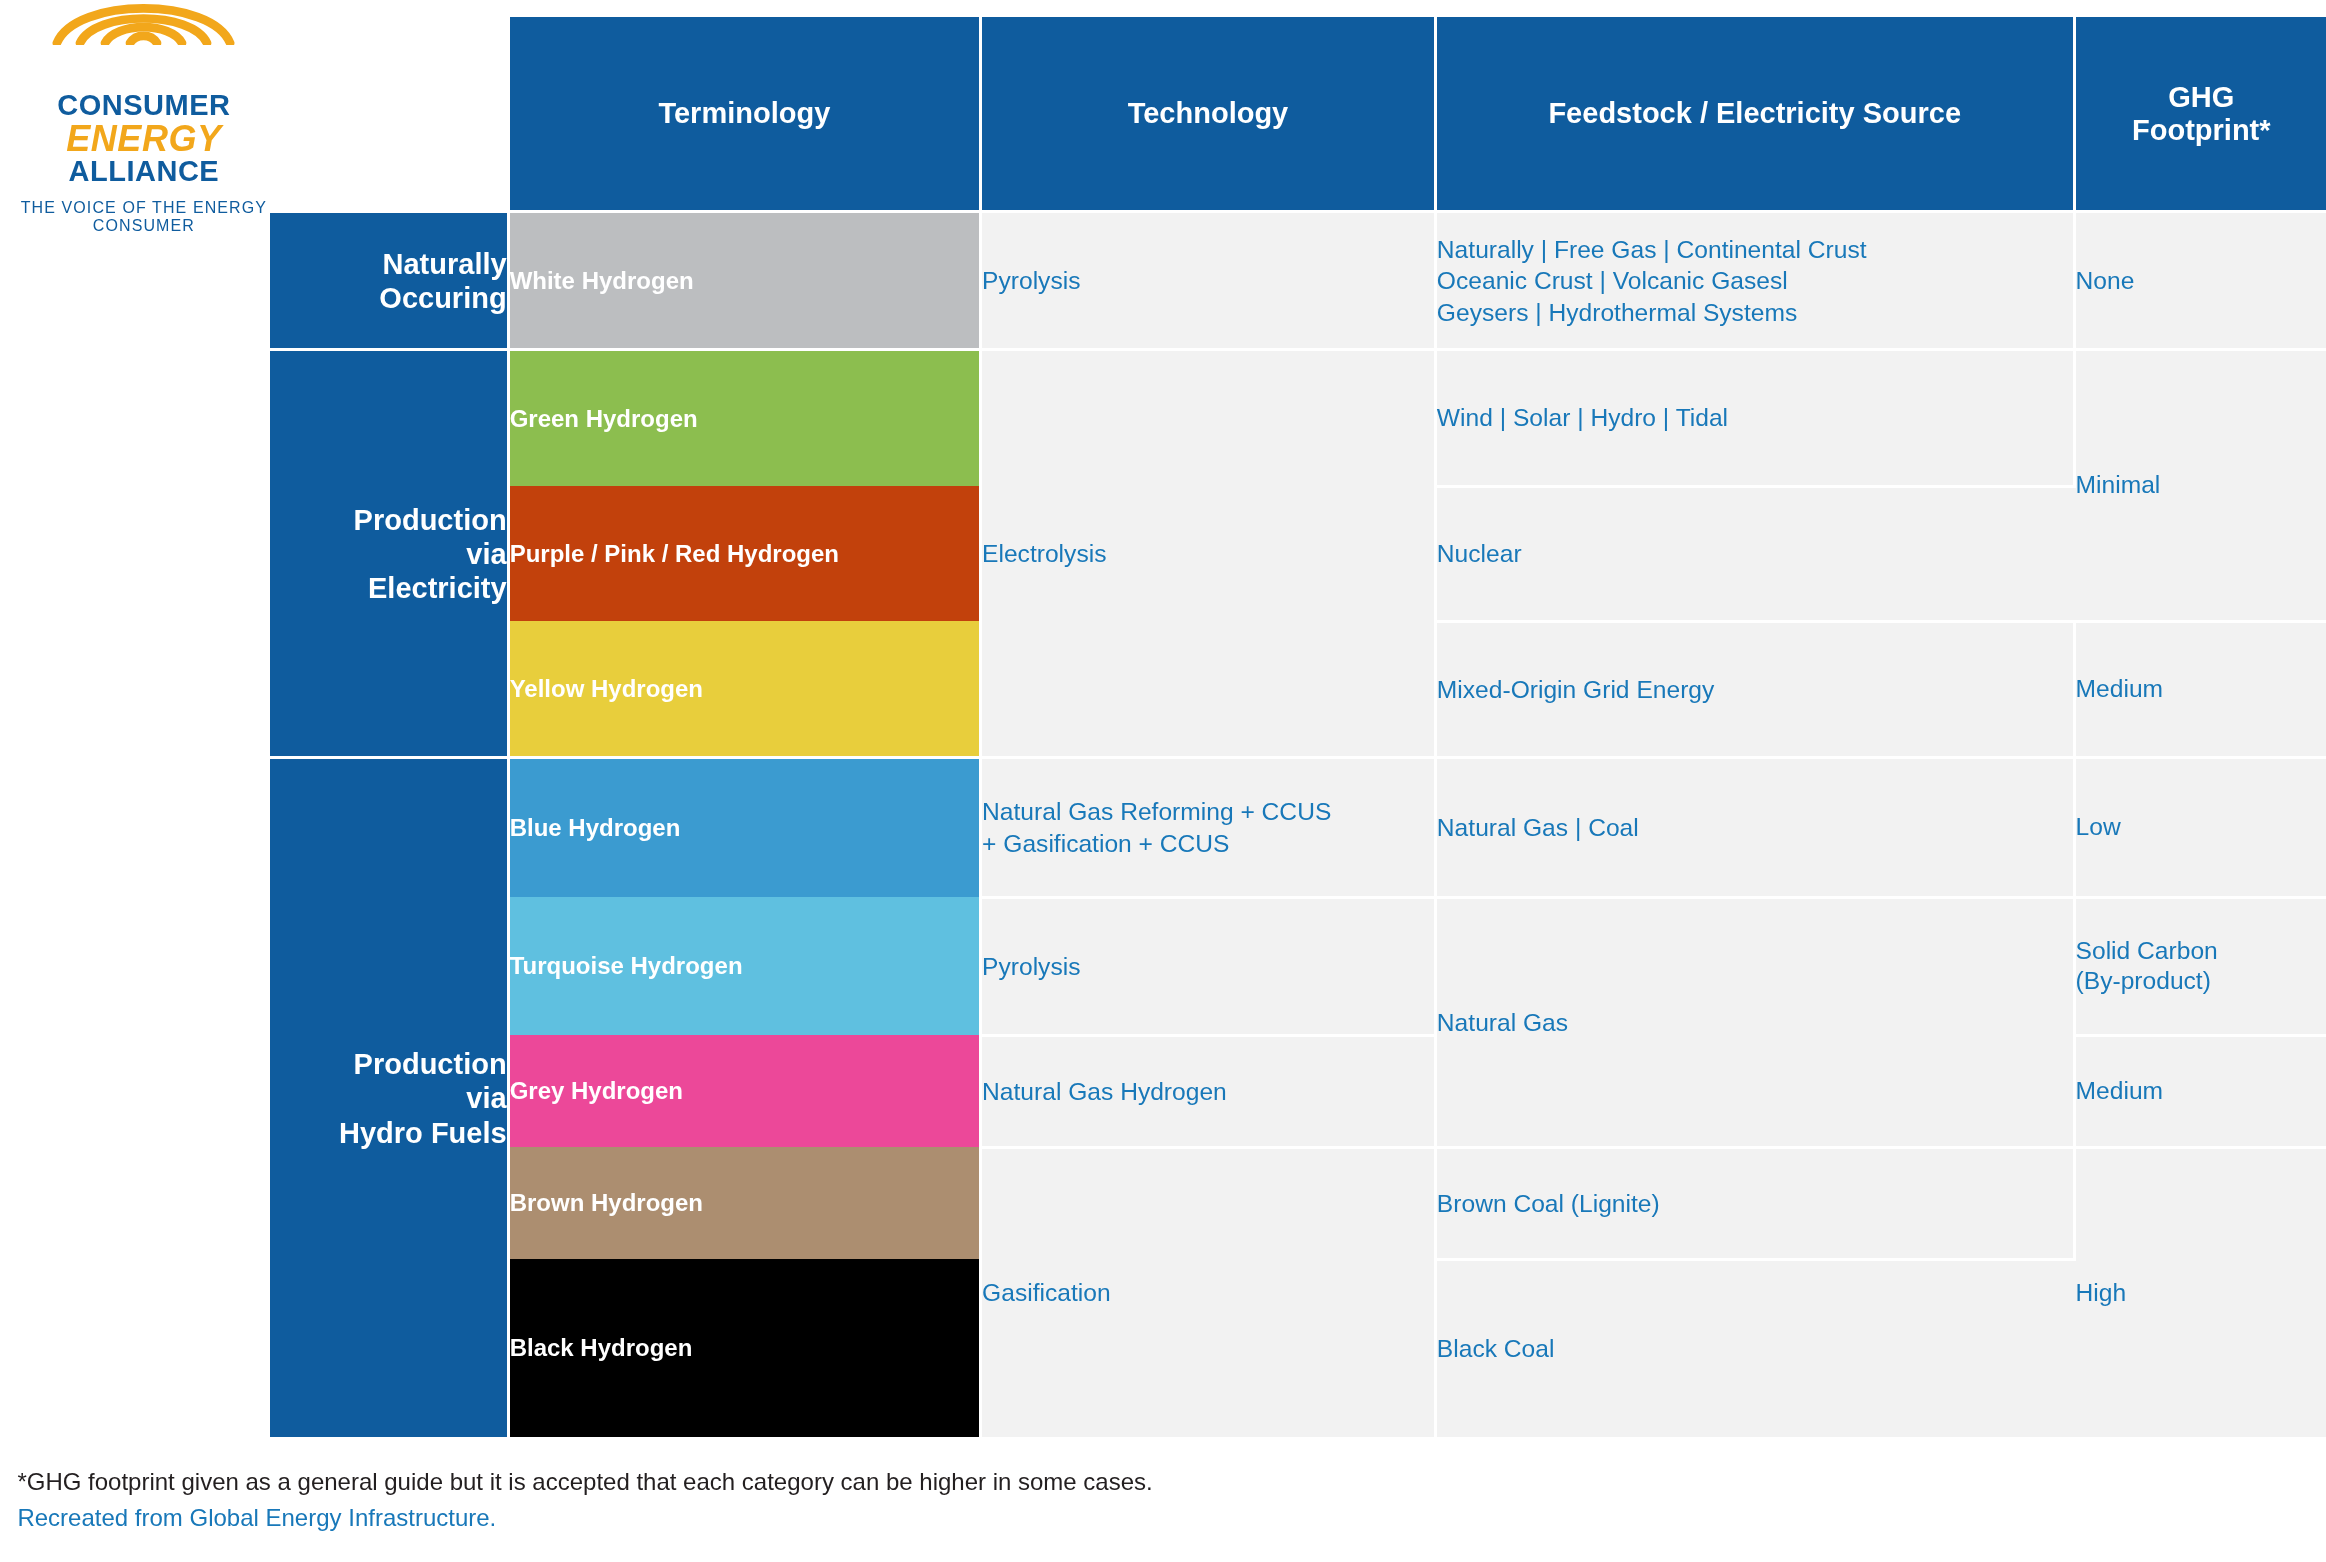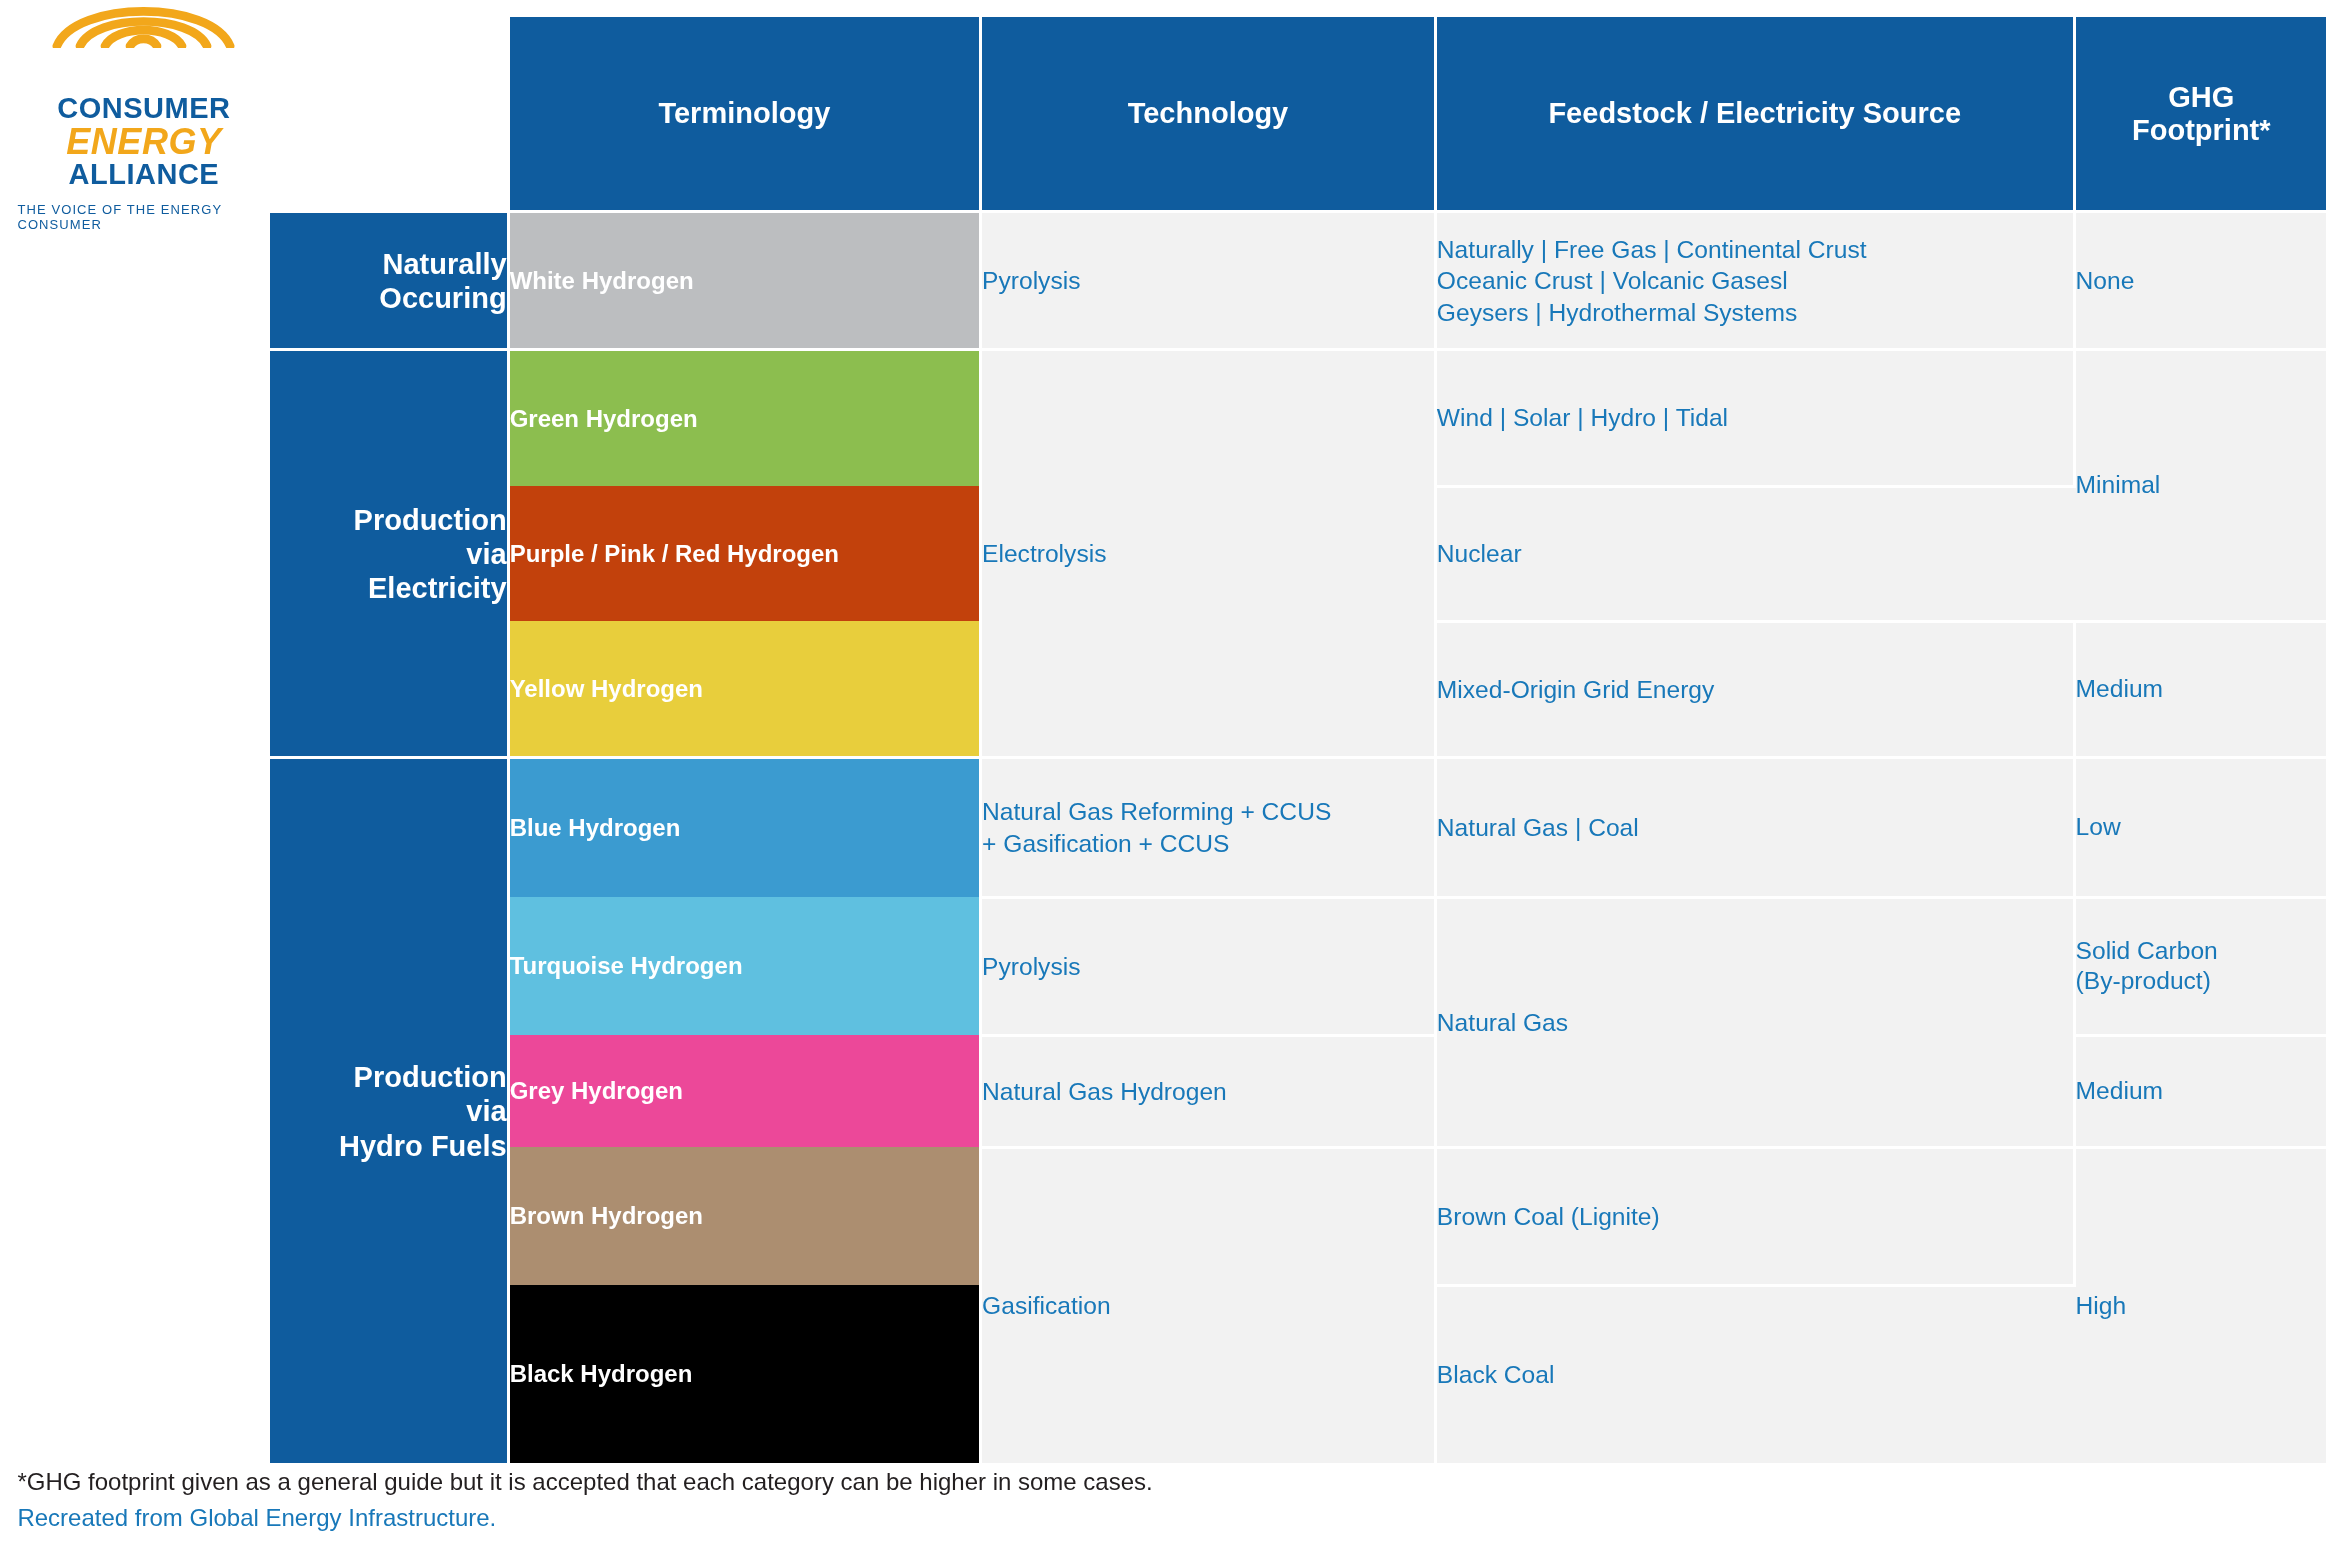--- a/index.html
+++ b/index.html
@@ -64,23 +64,23 @@
     letter-spacing: 0.5px;
   }
   .logo-rule {
     width: 224px;
     height: 1.9px;
     background: #0f5c9e;
     margin: 6.8px auto 4.8px auto;
   }
   .logo-tag {
     color: #0f5c9e;
-    font-size: 13px;
+    font-size: 16px;
     letter-spacing: 1.1px;
-    text-align: left;
+    text-align: center;
   }
 
   
   .tbl {
     position: absolute;
     left: 270px;
     top: 17.4px;
     border-collapse: collapse;
     table-layout: fixed;
   }
@@ -283,21 +283,21 @@
 
     <tr>
       <td class="termcell" style="background:#ec4899;height:112px;border-top:0">
         <span>Grey Hydrogen</span>
       </td>
       <td class="datacell">Natural Gas Hydrogen</td>
       <td class="ghgcell">Medium</td>
     </tr>
 
     <tr>
-      <td class="termcell" style="background:#ac8e70;height:138px;border-top:0">
+      <td class="termcell" style="background:#ac8e70;height:112px;border-top:0">
         <span>Brown Hydrogen</span>
       </td>
       <td class="datacell" rowspan="2">Gasification</td>
       <td class="datacell">Brown Coal (Lignite)</td>
       <td class="ghgcell" rowspan="2">High</td>
     </tr>
 
     <tr>
       <td class="termcell" style="background:#000000;height:178px;border-top:0;border-bottom:0">
         <span>Black Hydrogen</span>

